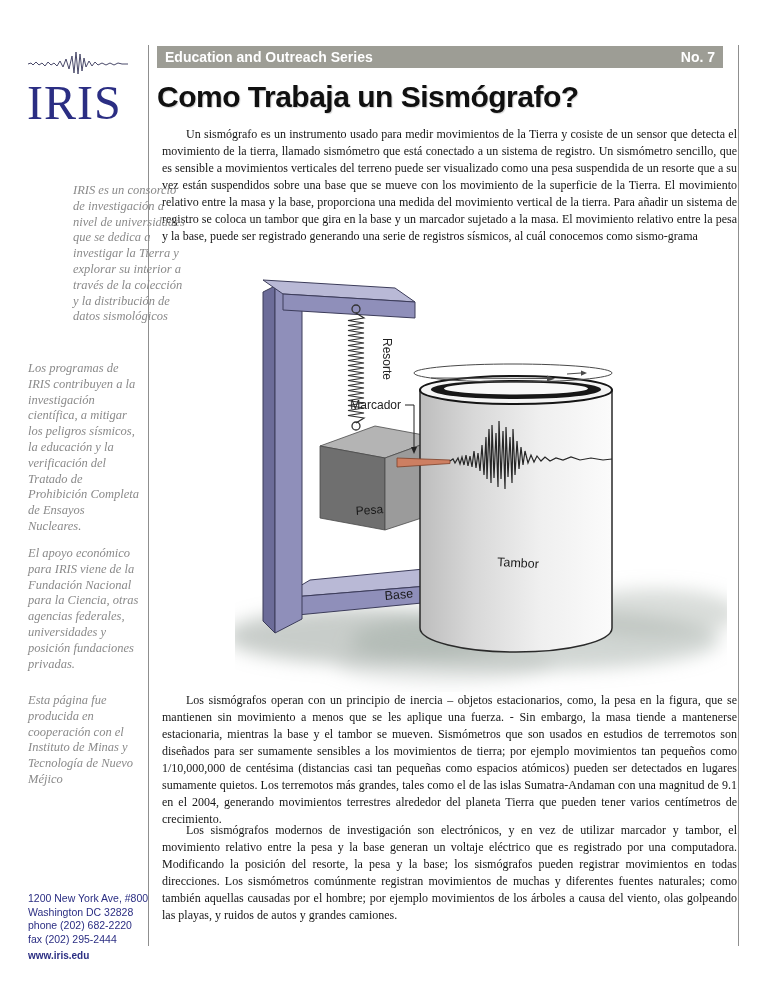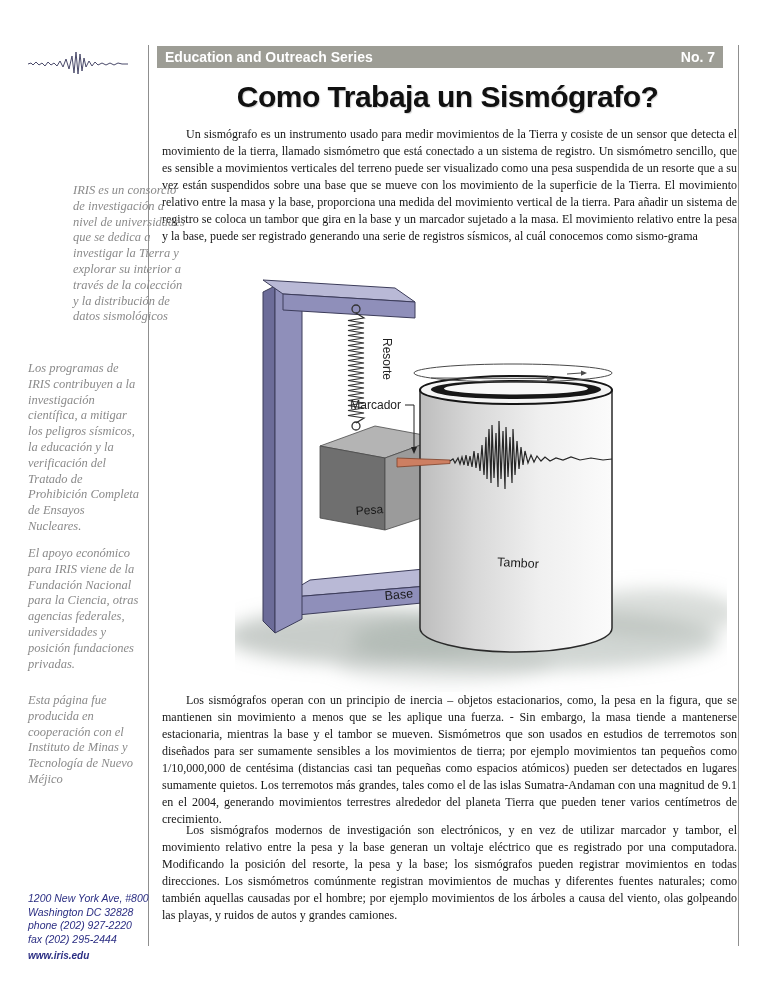--- a/index.html
+++ b/index.html
@@ -15,21 +15,21 @@
   #vrule-right{left:738px;}
 
   .header-bar{
     position:absolute;left:157px;top:46px;width:566px;height:22px;
     background:var(--header-bar);color:#ffffff;
     font-family:"Liberation Sans",sans-serif;font-weight:bold;font-size:14px;
     display:flex;justify-content:space-between;align-items:center;padding:0 8px;
   }
 
   .page-title{
-    position:absolute;left:157px;top:80px;width:581px;text-align:center;
+    position:absolute;left:157px;top:80px;width:581px;
     font-family:"Liberation Sans",sans-serif;font-weight:bold;font-size:30px;color:#101010;
     text-shadow:1px 1px 1px rgba(0,0,0,0.18);letter-spacing:-0.5px;
   }
 
   .body-par{
     position:absolute;left:162px;width:575px;
     font-size:12px;line-height:17px;color:#151515;text-align:justify;text-indent:24px;
   }
   #par-1{top:126px;}
   #par-2{top:692px;}
@@ -45,21 +45,21 @@
     position:absolute;left:28px;width:112px;
     font-style:italic;color:var(--sidebar-text);font-size:12.5px;line-height:15.8px;
   }
   #side-block-0{top:183px;margin-left:45px;}
   #side-block-1{top:361px;}
   #side-block-2{top:546px;}
   #side-block-3{top:693px;}
 
   .address{
     position:absolute;left:28px;top:892px;width:130px;
-    font-family:"Liberation Sans",sans-serif;font-size:10.5px;line-height:13.5px;color:var(--navy);font-style:italic;
+    font-family:"Liberation Sans",sans-serif;font-size:10.5px;line-height:13.5px;color:var(--navy);
   }
   .address .site{font-weight:bold;font-size:10px;margin-top:3px;display:inline-block;}
 
   #diagram{position:absolute;left:235px;top:278px;}
   svg text{font-family:"Liberation Sans",sans-serif;}
 </style>
 </head>
 <body>
 
 <div class="vrule" id="vrule-left"></div>
@@ -73,31 +73,32 @@
 <h1 class="page-title">Como Trabaja un Sismógrafo?</h1>
 
 <p class="body-par" id="par-1">Un sismógrafo es un instrumento usado para medir movimientos de la Tierra y cosiste de un sensor que detecta el movimiento de la tierra, llamado sismómetro que está conectado a un sistema de registro. Un sismómetro sencillo, que es sensible a movimientos verticales del terreno puede ser visualizado como una pesa suspendida de un resorte que a su vez están suspendidos sobre una base que se mueve con los movimiento de la superficie de la Tierra. El movimiento relativo entre la masa y la base, proporciona una medida del movimiento vertical de la tierra. Para añadir un sistema de registro se coloca un tambor que gira en la base y un marcador sujetado a la masa. El movimiento relativo entre la pesa y la base, puede ser registrado generando una serie de registros sísmicos, al cuál conocemos como sismo-grama</p>
 <p class="body-par" id="par-2">Los sismógrafos operan con un principio de inercia – objetos estacionarios, como, la pesa en la figura, que se mantienen sin movimiento a menos que se les aplique una fuerza. - Sin embargo, la masa tiende a mantenerse estacionaria, mientras la base y el tambor se mueven. Sismómetros que son usados en estudios de terremotos son diseñados para ser sumamente sensibles a los movimientos de tierra; por ejemplo movimientos tan pequeños como 1/10,000,000 de centésima (distancias casi tan pequeñas como espacios atómicos) pueden ser detectados en lugares sumamente quietos. Los terremotos más grandes, tales como el de las islas Sumatra-Andaman con una magnitud de 9.1 en el 2004, generando movimientos terrestres alrededor del planeta Tierra que pueden tener varios centímetros de crecimiento.</p>
 <p class="body-par" id="par-3">Los sismógrafos modernos de investigación son electrónicos, y en vez de utilizar marcador y tambor, el movimiento relativo entre la pesa y la base generan un voltaje eléctrico que es registrado por una computadora. Modificando la posición del resorte, la pesa y la base; los sismógrafos pueden registrar movimientos en todas direcciones. Los sismómetros comúnmente registran movimientos de muchas y diferentes fuentes naturales; como también aquellas causadas por el hombre; por ejemplo movimientos de los árboles a causa del viento, olas golpeando las playas, y ruidos de autos y grandes camiones.</p>
 
 <div class="logo">
   <svg width="102" height="26" viewBox="0 0 102 26">
     <polyline fill="none" stroke="#4a4a6a" stroke-width="1" points="1,14 4,13 6,15 9,12 12,15 15,13 18,16 21,12 24,15 27,13 30,16 33,11 36,17 39,9 42,19 45,6 47,23 49,2 51,24 53,4 55,21 57,8 59,17 62,11 65,16 68,12 71,15 75,13 79,15 83,13 87,15 91,13 95,14 101,14"></polyline>
   </svg>
+  <div class="logo-word">IRIS</div>
 </div>
 
 <div class="side-block" id="side-block-0">IRIS es un consorcio de investigación a nivel de universidades que se dedica a investigar la Tierra y explorar su interior a través de la colección y la distribución de datos sismológicos</div>
 <div class="side-block" id="side-block-1">Los programas de IRIS contribuyen a la investigación científica, a mitigar los peligros sísmicos, la educación y la verificación del Tratado de Prohibición Completa de Ensayos Nucleares.</div>
 <div class="side-block" id="side-block-2">El apoyo económico para IRIS viene de la Fundación Nacional para la Ciencia, otras agencias federales, universidades y posición fundaciones privadas.</div>
 <div class="side-block" id="side-block-3">Esta página fue producida en cooperación con el Instituto de Minas y Tecnología de Nuevo Méjico</div>
 
 <div class="address">
   <div>1200 New York Ave, #800</div>
   <div>Washington DC 32828</div>
-  <div>phone (202) 927-2220</div>
+  <div>phone (202) 682-2220</div>
   <div>fax (202) 295-2444</div>
   <span class="site">www.iris.edu</span>
 </div>
 
 <svg id="diagram" width="492" height="414" viewBox="0 0 492 414">
   <defs>
     <linearGradient id="drumGrad" x1="0" y1="0" x2="1" y2="0">
       <stop offset="0" stop-color="#bdbdbd"></stop>
       <stop offset="0.28" stop-color="#d8d8d8"></stop>
       <stop offset="0.62" stop-color="#efefef"></stop>

